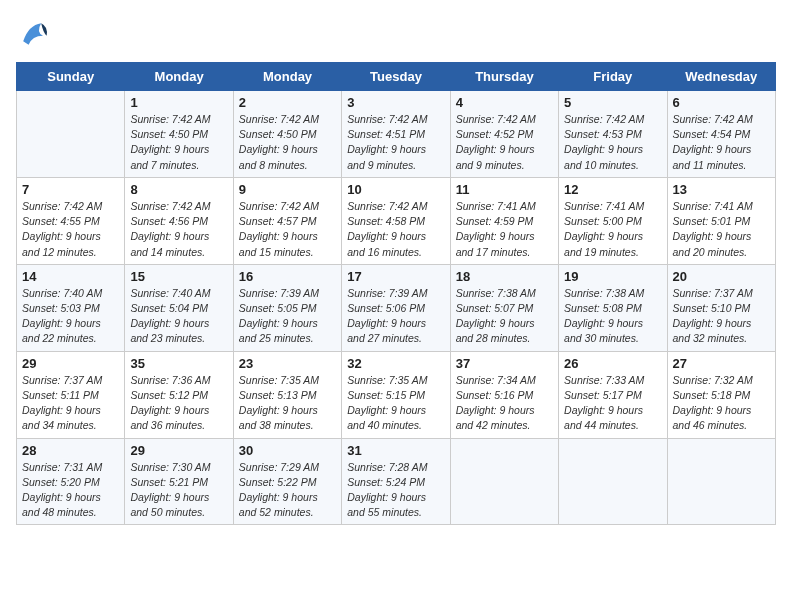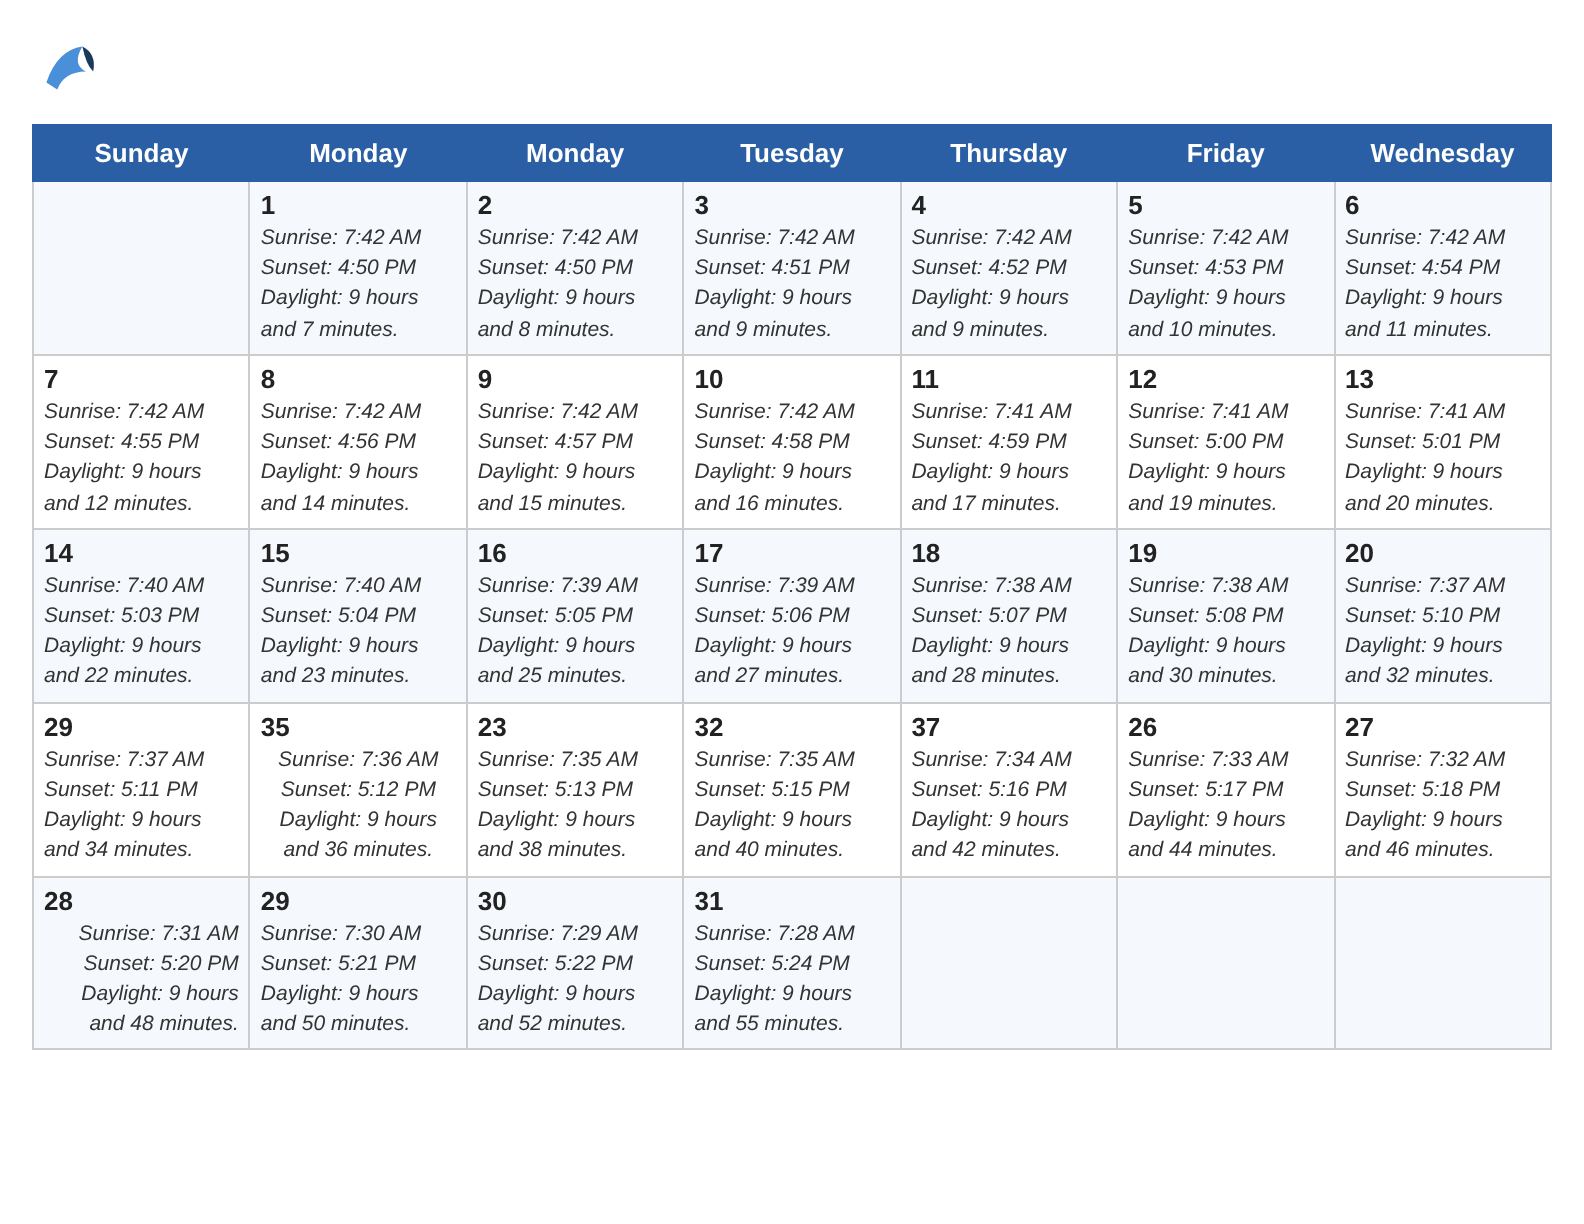--- a/index.html
+++ b/index.html
@@ -278,21 +278,21 @@
       <tr>
         <td>
           <span class="day-number">29</span>
           <div class="cell-info" style="white-space: pre-line;">Sunrise: 7:37 AM
 Sunset: 5:11 PM
 Daylight: 9 hours
 and 34 minutes.</div>
         </td>
         <td>
           <span class="day-number">35</span>
-          <div class="cell-info" style="white-space: pre-line; text-align: center;">Sunrise: 7:36 AM
+          <div class="cell-info" style="white-space: pre-line;">Sunrise: 7:36 AM
 Sunset: 5:12 PM
 Daylight: 9 hours
 and 36 minutes.</div>
         </td>
         <td>
           <span class="day-number">23</span>
           <div class="cell-info" style="white-space: pre-line;">Sunrise: 7:35 AM
 Sunset: 5:13 PM
 Daylight: 9 hours
 and 38 minutes.</div>
@@ -322,21 +322,21 @@
           <span class="day-number">27</span>
           <div class="cell-info" style="white-space: pre-line;">Sunrise: 7:32 AM
 Sunset: 5:18 PM
 Daylight: 9 hours
 and 46 minutes.</div>
         </td>
       </tr>
       <tr>
         <td>
           <span class="day-number">28</span>
-          <div class="cell-info" style="white-space: pre-line; text-align: right;">Sunrise: 7:31 AM
+          <div class="cell-info" style="white-space: pre-line;">Sunrise: 7:31 AM
 Sunset: 5:20 PM
 Daylight: 9 hours
 and 48 minutes.</div>
         </td>
         <td>
           <span class="day-number">29</span>
           <div class="cell-info" style="white-space: pre-line;">Sunrise: 7:30 AM
 Sunset: 5:21 PM
 Daylight: 9 hours
 and 50 minutes.</div>

